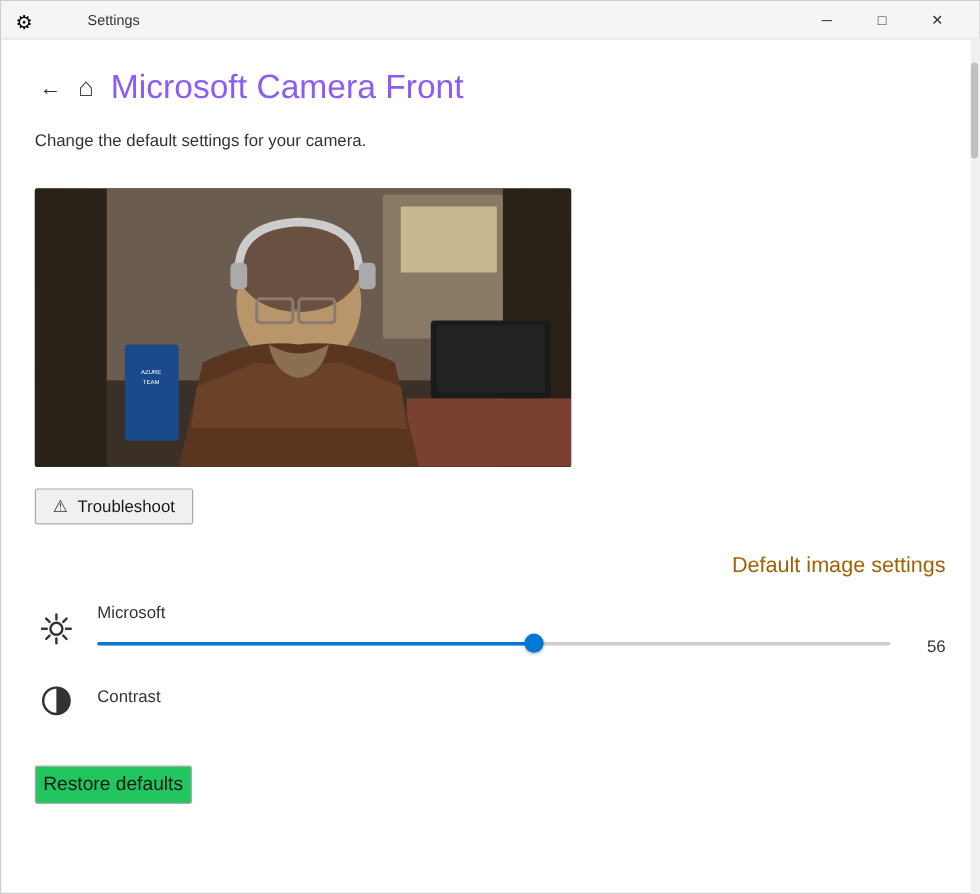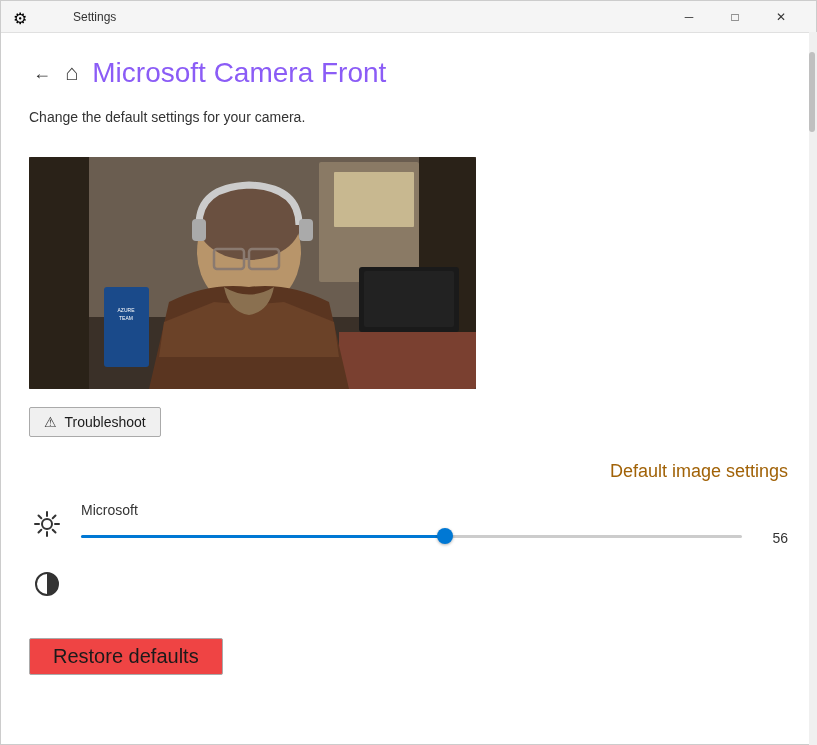--- a/index.html
+++ b/index.html
@@ -238,25 +238,25 @@
     }
 
     .slider-value {
       width: 30px;
       text-align: right;
       font-size: 14px;
       color: #333;
     }
 
     .restore-btn {
-      padding: 6px 23px;
+      padding: 6px 6px;
       border: 1px solid #aaa;
-      background: #ef4444;
+      background: #22c55e;
       cursor: pointer;
-      font-size: 20px;
+      font-size: 16px;
       color: #1a1a1a;
       margin-top: 16px;
       border-radius: 2px;
     }
 
     
     .sun-svg {
       width: 28px;
       height: 28px;
     }
@@ -399,20 +399,21 @@
 
     
     <div class="setting-row">
       <div class="setting-icon">
         <svg class="contrast-svg" viewBox="0 0 28 28">
           <circle cx="14" cy="14" r="11" fill="none" stroke="#333" stroke-width="2"></circle>
           <path d="M14 3 A11 11 0 0 1 14 25 Z" fill="#333"></path>
         </svg>
       </div>
       <div class="setting-content">
+        <div class="setting-label">Contrast</div>
       </div>
     </div>
 
     
     <button class="restore-btn">Restore defaults</button>
 
   </div>
 
   <div class="scrollbar" style="position:absolute; right:0; top:32px; bottom:0; width:8px; background:#f0f0f0;">
     <div class="scrollbar-thumb"></div>

